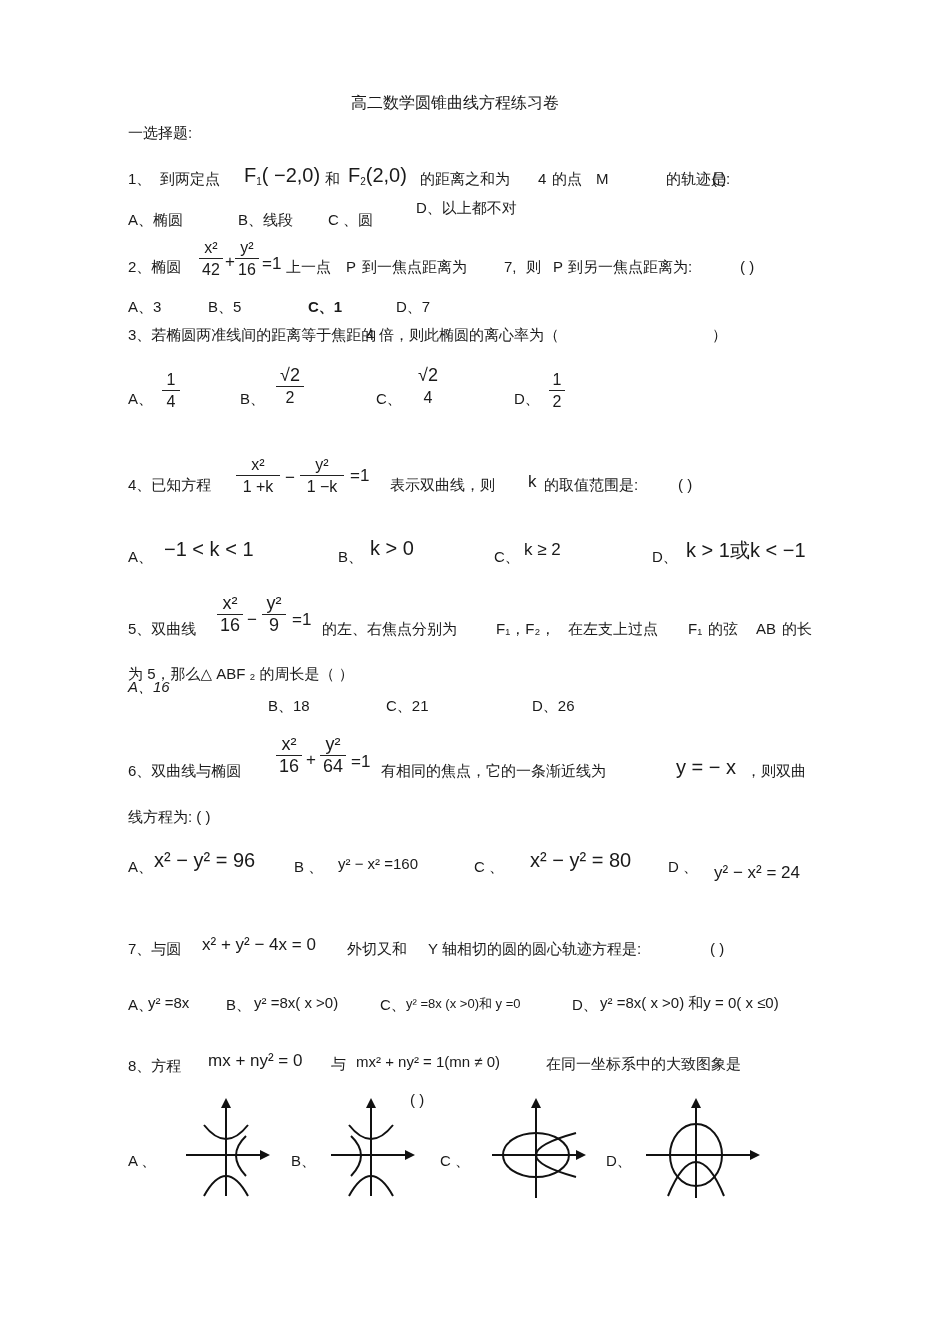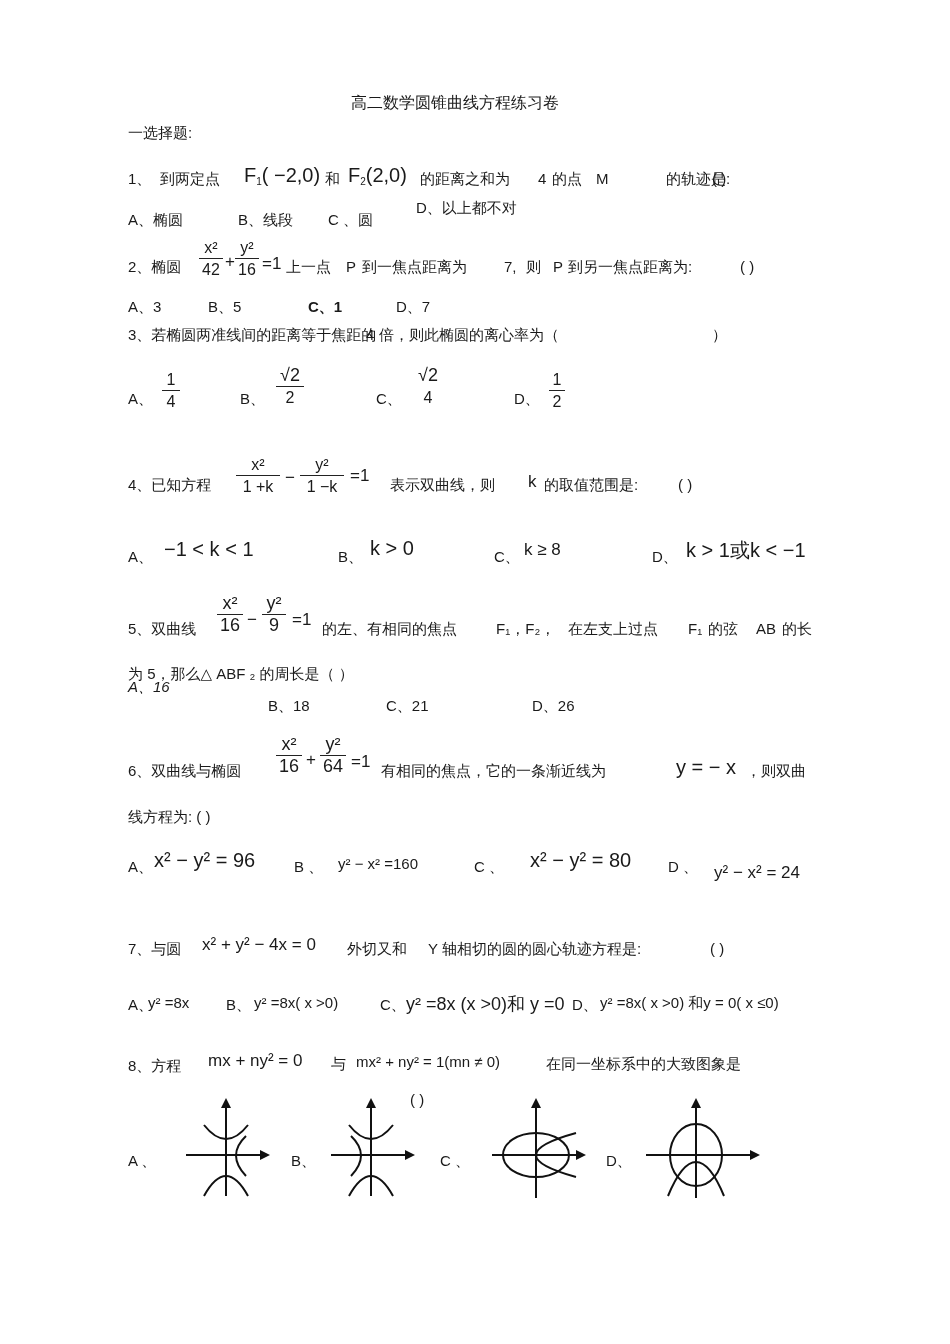--- a/index.html
+++ b/index.html
@@ -122,40 +122,40 @@
   <span class="abs txt" style="left:390px;top:476px;">表示双曲线，则</span>
   <span class="abs m" style="left:528px;top:472px;">k</span>
   <span class="abs txt" style="left:544px;top:476px;">的取值范围是:</span>
   <span class="abs txt" style="left:678px;top:476px;">(    )</span>
 
   <span class="abs txt" style="left:128px;top:548px;">A、</span>
   <span class="abs mbig" style="left:164px;top:538px;">−1 &lt; k  &lt; 1</span>
   <span class="abs txt" style="left:338px;top:548px;">B、</span>
   <span class="abs mbig" style="left:370px;top:537px;">k &gt; 0</span>
   <span class="abs txt" style="left:494px;top:548px;">C、</span>
-  <span class="abs m" style="left:524px;top:540px;">k ≥ 8</span>
+  <span class="abs m" style="left:524px;top:540px;">k ≥ 2</span>
   <span class="abs txt" style="left:652px;top:548px;">D、</span>
   <span class="abs mbig" style="left:686px;top:537px;">k &gt; 1或k &lt; −1</span>
 </div>
 
 <div>
   <span class="abs txt" style="left:128px;top:620px;">5、双曲线</span>
   <span class="frac" style="left:217px;top:594px;width:26px;">
       <span class="num" style="font-size:18px;">x²</span>
       <span class="bar"></span>
       <span class="den" style="font-size:18px;">16</span>
     </span>
   <span class="abs m" style="left:247px;top:610px;">−</span>
   <span class="frac" style="left:262px;top:594px;width:24px;">
       <span class="num" style="font-size:18px;">y²</span>
       <span class="bar"></span>
       <span class="den" style="font-size:18px;">9</span>
     </span>
   <span class="abs m" style="left:292px;top:610px;">=1</span>
-  <span class="abs txt" style="left:322px;top:620px;">的左、有相同的焦点</span>
+  <span class="abs txt" style="left:322px;top:620px;">的左、右焦点分别为</span>
   <span class="abs txt" style="left:496px;top:620px;">F₁，F₂，</span>
   <span class="abs txt" style="left:568px;top:620px;">在左支上过点</span>
   <span class="abs txt" style="left:688px;top:620px;">F₁</span>
   <span class="abs txt" style="left:708px;top:620px;">的弦</span>
   <span class="abs txt" style="left:756px;top:620px;">AB</span>
   <span class="abs txt" style="left:782px;top:620px;">的长</span>
   <span class="abs txt" style="left:128px;top:665px;">为 5，那么△ ABF ₂ 的周长是（     ）</span>
   <span class="abs txt" style="left:128px;top:678px;font-style:italic;">A、16</span>
   <span class="abs txt" style="left:268px;top:697px;">B、18</span>
   <span class="abs txt" style="left:386px;top:697px;">C、21</span>
@@ -197,21 +197,21 @@
   <span class="abs txt" style="left:347px;top:940px;">外切又和</span>
   <span class="abs txt" style="left:428px;top:940px;">Y</span>
   <span class="abs txt" style="left:442px;top:940px;">轴相切的圆的圆心轨迹方程是:</span>
   <span class="abs txt" style="left:710px;top:940px;">(    )</span>
 
   <span class="abs txt" style="left:128px;top:996px;">A、</span>
   <span class="abs txt" style="left:148px;top:994px;">y² =8x</span>
   <span class="abs txt" style="left:226px;top:996px;">B、</span>
   <span class="abs txt" style="left:254px;top:994px;">y² =8x( x &gt;0)</span>
   <span class="abs txt" style="left:380px;top:996px;">C、</span>
-  <span class="abs txt" style="left:406px;top:995px;font-size:18px;">y² =8x (x &gt;0)和 y =0</span>
+  <span class="abs txt" style="left:406px;top:995px;font-size:13px;">y² =8x (x &gt;0)和 y =0</span>
   <span class="abs txt" style="left:572px;top:996px;">D、</span>
   <span class="abs txt" style="left:600px;top:994px;">y² =8x( x &gt;0) 和y = 0( x ≤0)</span>
 </div>
 
 <div>
   <span class="abs txt" style="left:128px;top:1057px;">8、方程</span>
   <span class="abs m" style="left:208px;top:1051px;">mx + ny² = 0</span>
   <span class="abs txt" style="left:331px;top:1055px;">与</span>
   <span class="abs txt" style="left:356px;top:1053px;">mx² + ny² = 1(mn ≠ 0)</span>
   <span class="abs txt" style="left:546px;top:1055px;">在同一坐标系中的大致图象是</span>

